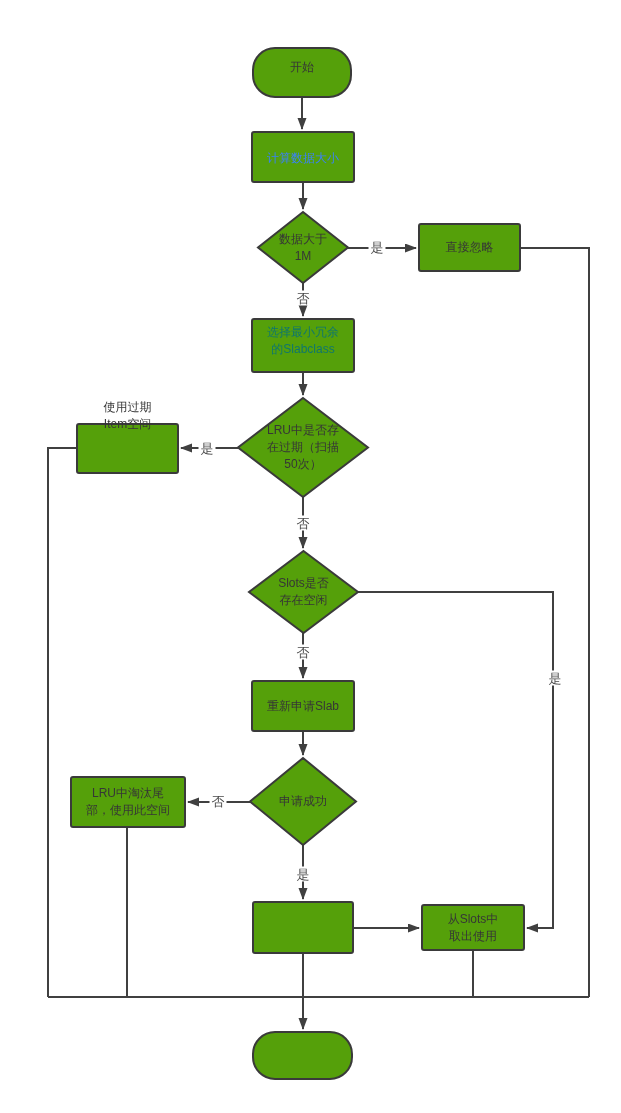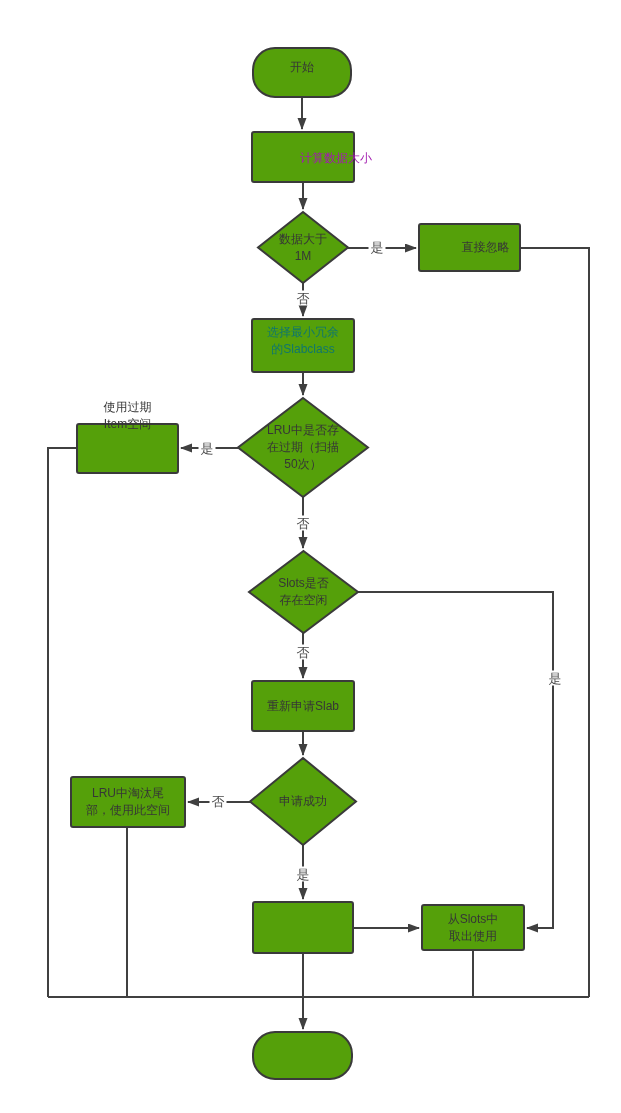--- a/index.html
+++ b/index.html
@@ -74,24 +74,24 @@
         <rect x="252" y="681" width="102" height="50" rx="2" ry="2" fill="#55A00A" stroke="#3A3A3A" stroke-width="2"></rect>
         <polygon points="303,758 356,801.5 303,845 250,801.5" fill="#55A00A" stroke="#3A3A3A" stroke-width="2"></polygon>
         <rect x="71" y="777" width="114" height="50" rx="2" ry="2" fill="#55A00A" stroke="#3A3A3A" stroke-width="2"></rect>
         <rect x="253" y="902" width="100" height="51" rx="2" ry="2" fill="#55A00A" stroke="#3A3A3A" stroke-width="2"></rect>
         <rect x="422" y="905" width="102" height="45" rx="2" ry="2" fill="#55A00A" stroke="#3A3A3A" stroke-width="2"></rect>
         <rect x="253" y="1032" width="99" height="47" rx="22" ry="22" fill="#55A00A" stroke="#3A3A3A" stroke-width="2"></rect>
       </g>
   </svg>
   <div id="labels-layer" style="position:absolute;left:0;top:0;width:621px;height:1113px;">
       <div class="node-label" style="left: 253px; top: 48px; width: 98px; height: 39px; color: rgb(54, 54, 54);">开始</div>
-      <div class="node-label" style="left: 252px; top: 132px; width: 102px; height: 52px; color: #a21caf; padding-left: 33px;">计算数据大小</div>
+      <div class="node-label" style="left: 252px; top: 132px; width: 102px; height: 52px; color: #3b82f6;">计算数据大小</div>
       <div class="node-label" style="left: 258px; top: 212px; width: 90px; height: 71px; color: rgb(54, 54, 54);">数据大于
 1M</div>
-      <div class="node-label" style="left: 419px; top: 224px; width: 101px; height: 47px; color: rgb(54, 54, 54); padding-left: 16px;">直接忽略</div>
+      <div class="node-label" style="left: 419px; top: 224px; width: 101px; height: 47px; color: rgb(54, 54, 54);">直接忽略</div>
       <div class="node-label" style="left: 252px; top: 319px; width: 102px; height: 43px; color: #0f766e;">选择最小冗余
 的Slabclass</div>
       <div class="node-label" style="left: 238px; top: 398px; width: 130px; height: 99px; color: rgb(54, 54, 54);">LRU中是否存
 在过期（扫描
 50次）</div>
       <div class="node-label" style="left: 77px; top: 399px; width: 101px; height: 33px; color: rgb(54, 54, 54);">使用过期
 Item空间</div>
       <div class="node-label" style="left: 249px; top: 551px; width: 109px; height: 82px; color: rgb(54, 54, 54);">Slots是否
 存在空闲</div>
       <div class="node-label" style="left: 252px; top: 681px; width: 102px; height: 50px; color: rgb(54, 54, 54);">重新申请Slab</div>

